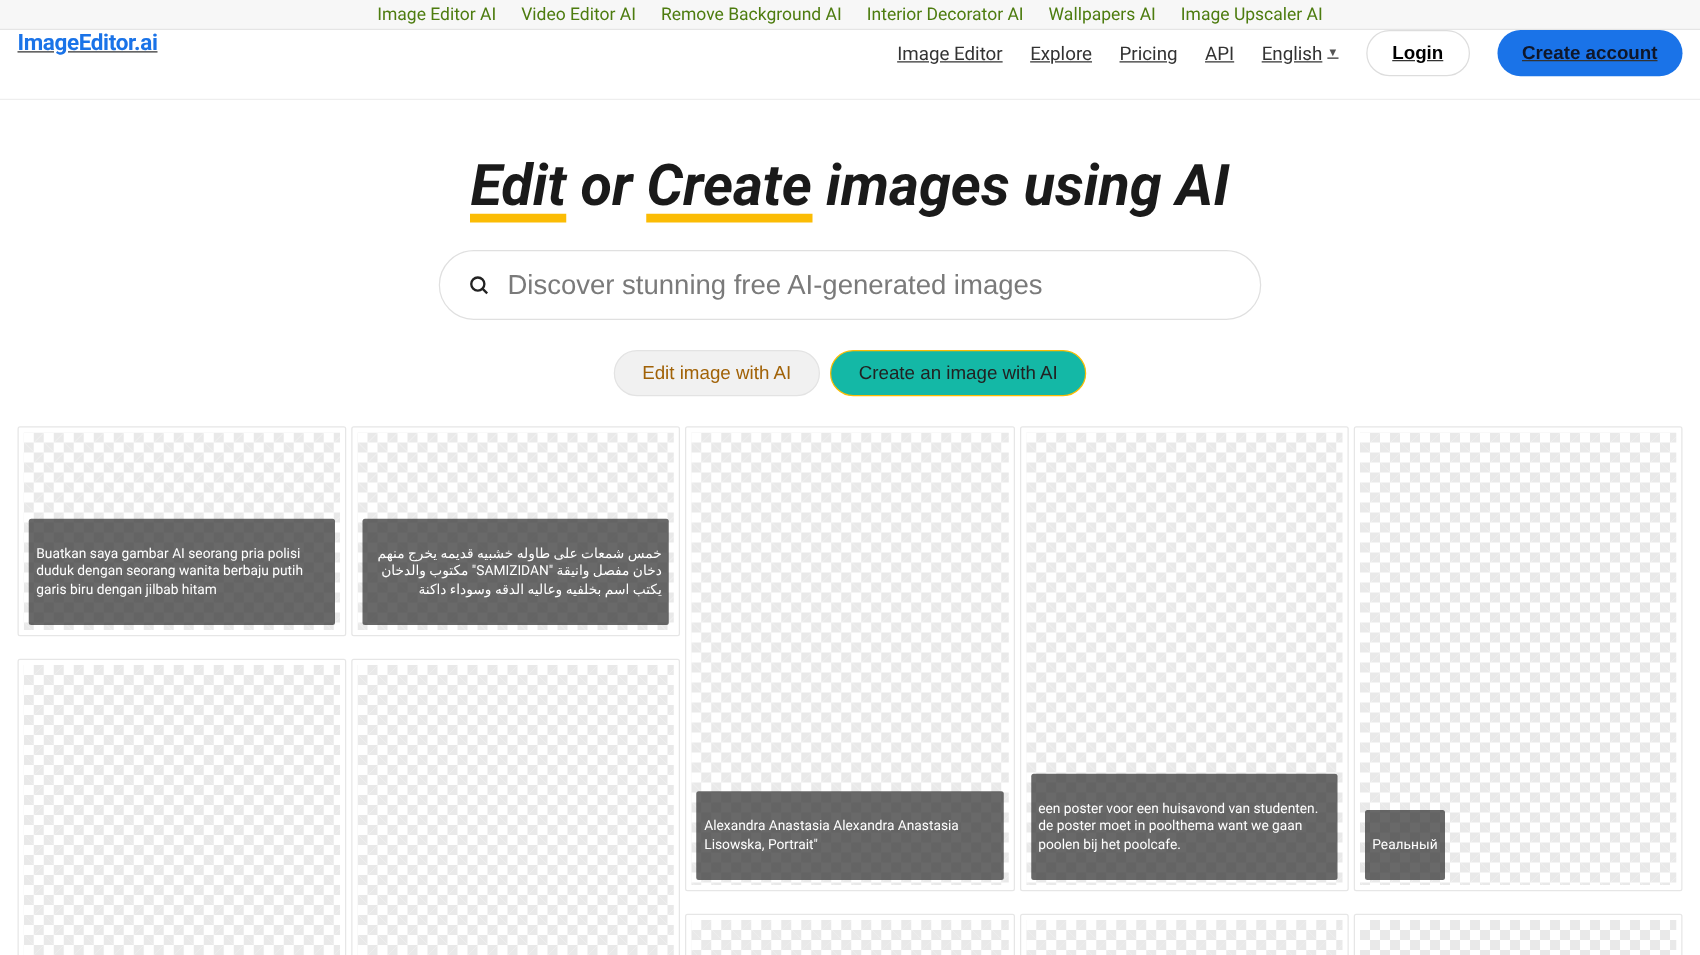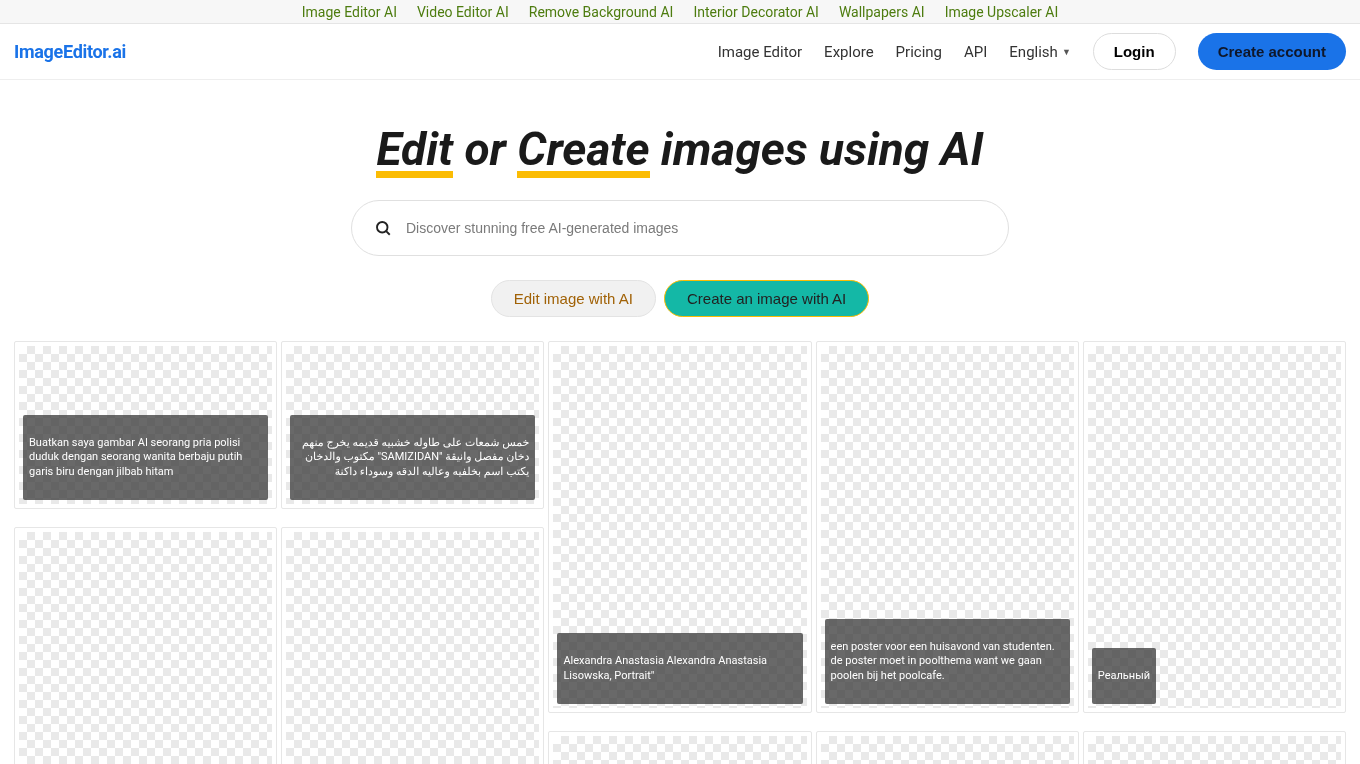--- a/index.html
+++ b/index.html
@@ -20,24 +20,25 @@
       font-size: 14px;
     }
     .top-nav a {
       color: #4d7c0f;
       text-decoration: none;
       cursor: pointer;
     }
     .main-header {
       height: 56px;
       display: flex;
-      align-items: center;
+      align-items: flex-start;
       justify-content: space-between;
       padding: 0 14px;
       border-bottom: 1px solid #eee;
+      text-decoration: underline;
     }
     .logo {
       color: #1a73e8;
       font-weight: 700;
       font-size: 18px;
       letter-spacing: -0.3px;
     }
     .main-nav {
       display: flex;
       align-items: center;
@@ -114,21 +115,21 @@
     .search-icon {
       width: 18px;
       height: 18px;
       color: #222;
       margin-right: 14px;
       flex-shrink: 0;
     }
     .search-input {
       border: none;
       outline: none;
-      font-size: 14px;
+      font-size: 22px;
       width: 100%;
       color: #0f766e;
     }
     .search-input::placeholder { color: #7a7a7a; }
     .action-row {
       display: flex;
       justify-content: center;
       gap: 8px;
       margin-top: 24px;
     }

